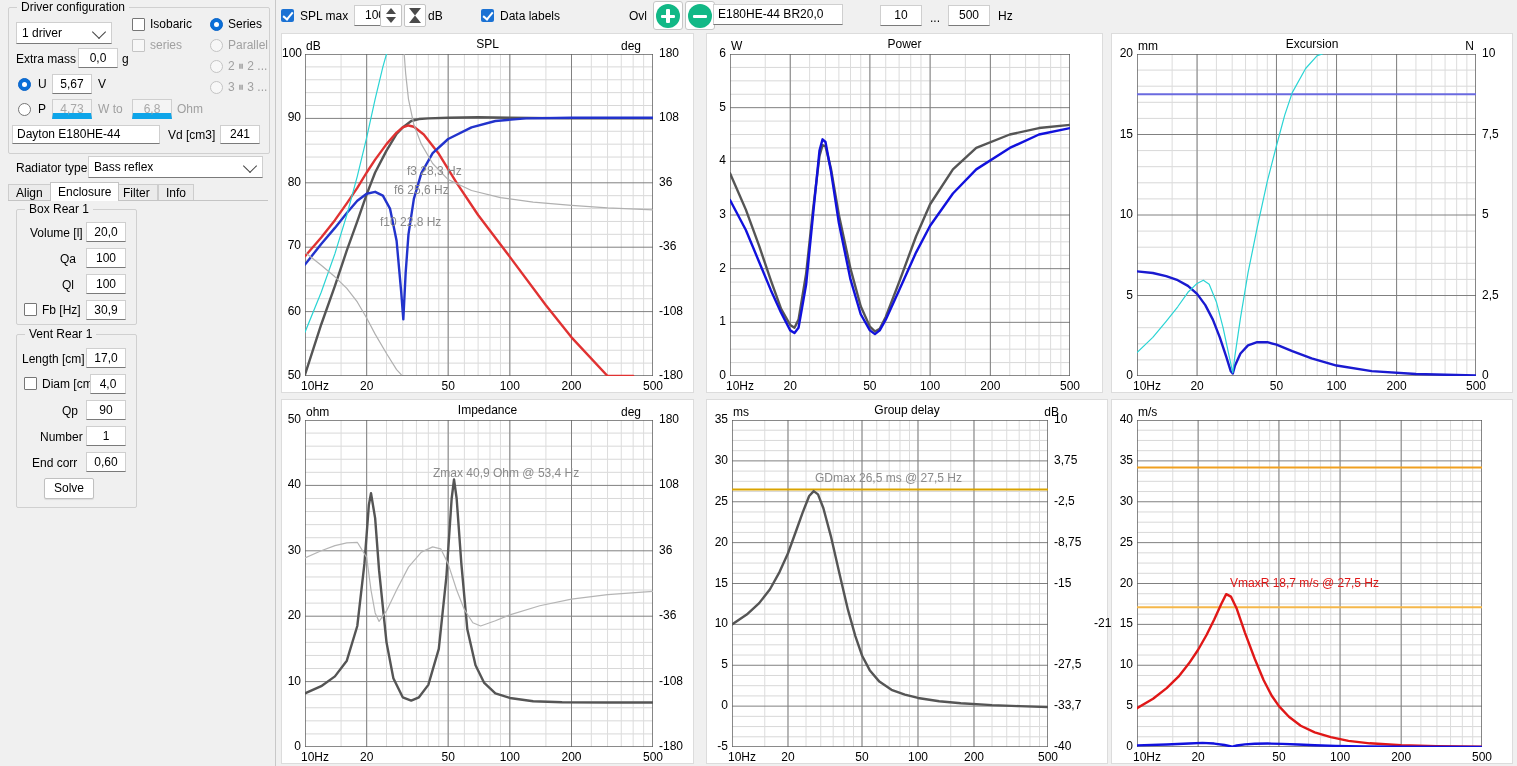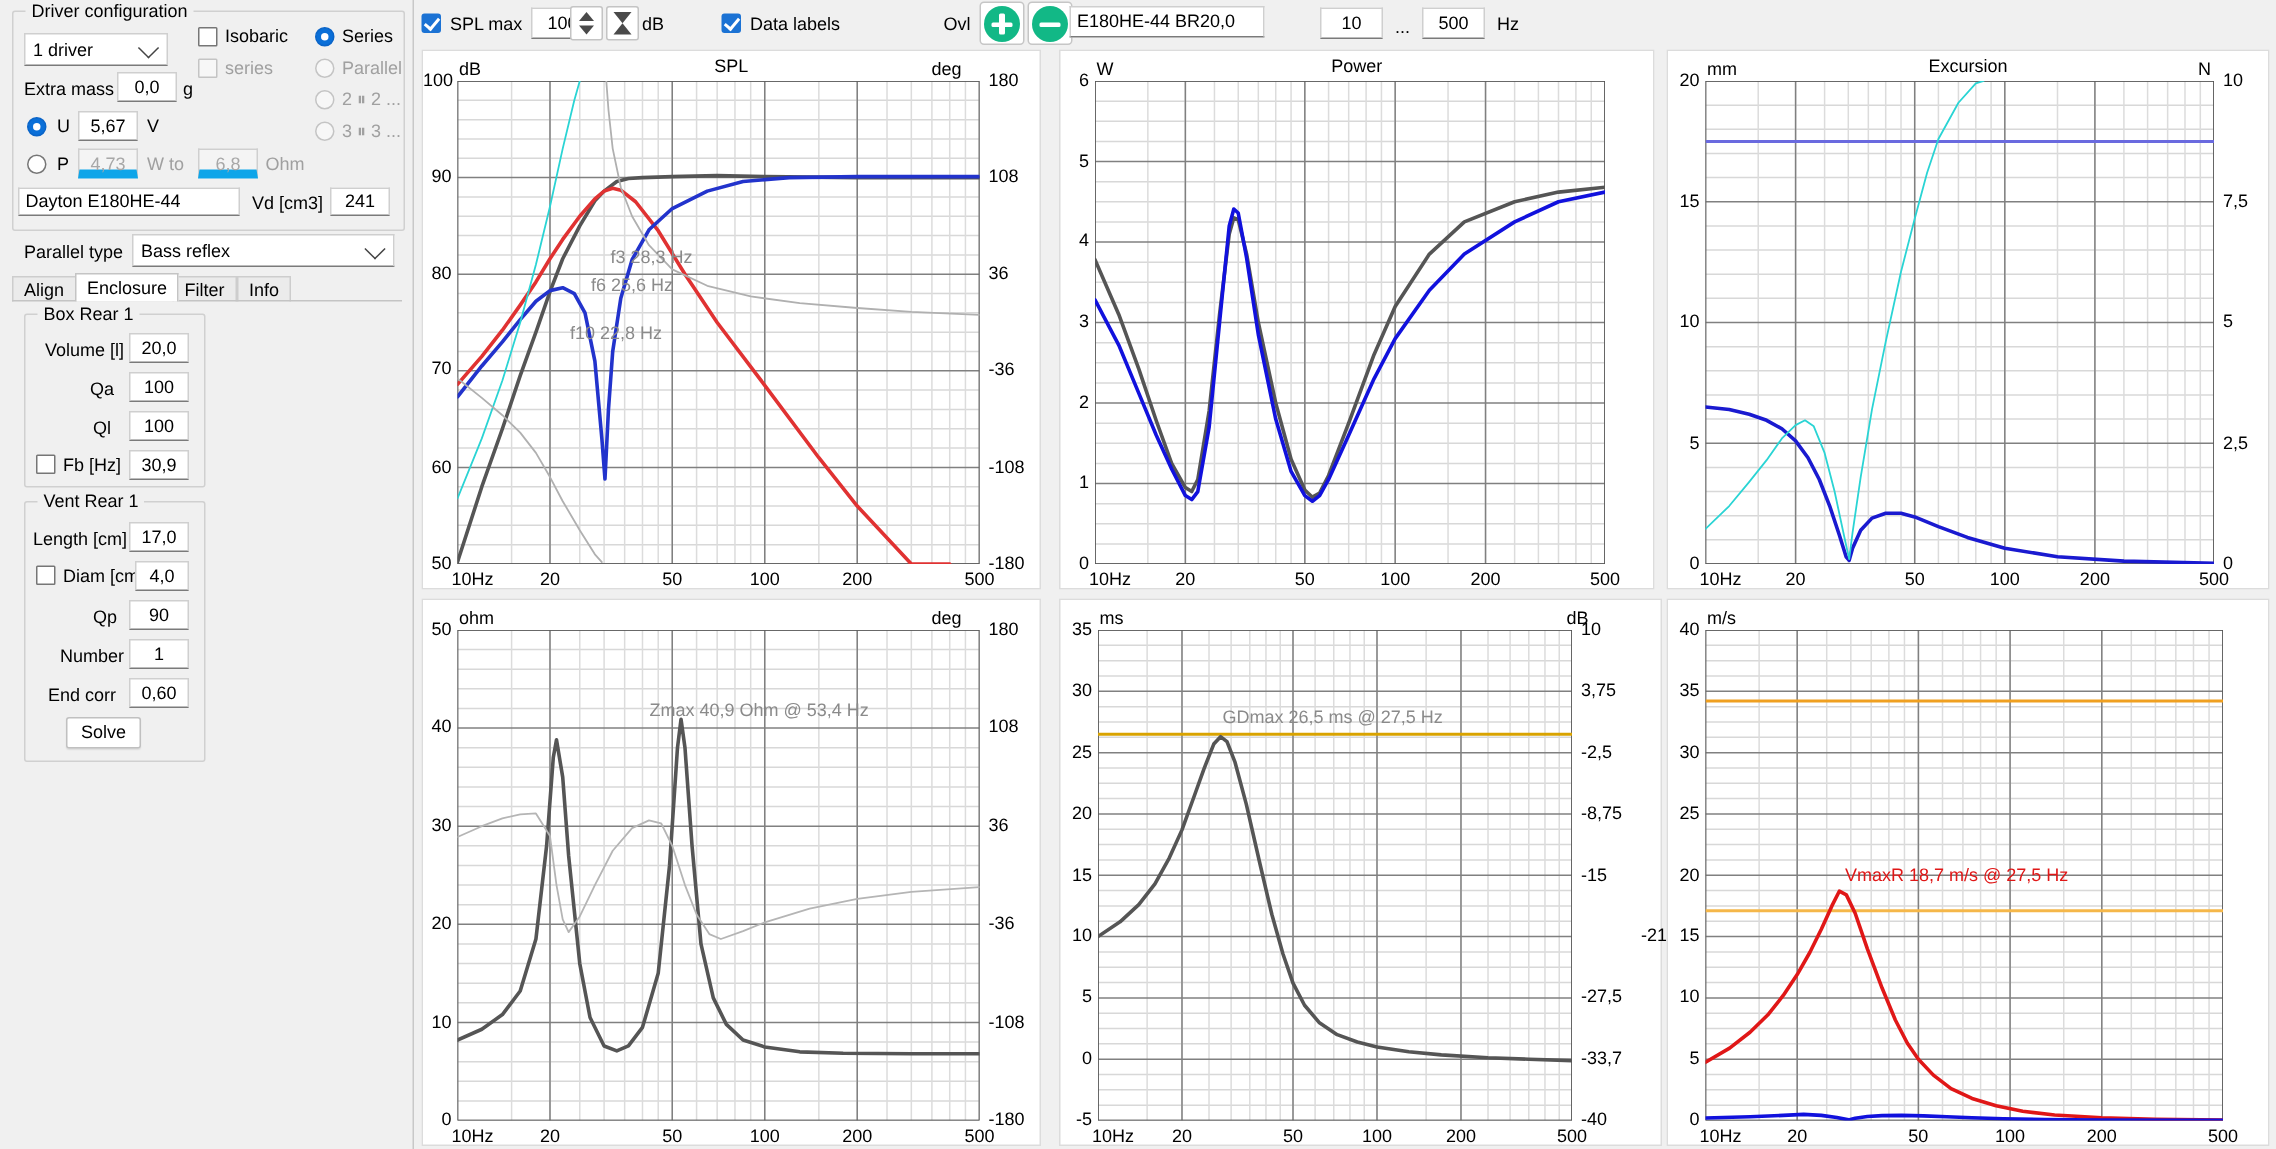--- a/index.html
+++ b/index.html
@@ -108,21 +108,21 @@
     <span class="lbl" style="left:38px;top:102px;">P</span>
     <div class="tf dim" style="left:52px;top:99px;width:40px;">4,73</div>
     <span class="lbl dim" style="left:98px;top:102px;">W to</span>
     <div class="tf dim" style="left:132px;top:99px;width:40px;">6,8</div>
     <span class="lbl dim" style="left:177px;top:102px;">Ohm</span>
 
     <div class="tf left" style="left:12px;top:125px;width:148px;height:19px;line-height:17px;">Dayton E180HE-44</div>
     <span class="lbl" style="left:168px;top:128px;">Vd [cm3]</span>
     <div class="tf" style="left:220px;top:125px;width:40px;height:19px;line-height:17px;">241</div>
 
-    <span class="lbl" style="left:16px;top:161px;">Parallel type</span>
+    <span class="lbl" style="left:16px;top:161px;">Radiator type</span>
     <div class="combo" style="left:88px;top:156px;width:175px;">
       <span>Bass reflex</span>
       <span class="chev"></span>
     </div>
 
     <div class="tabs">
       <div class="tab" style="left:0;">Align</div>
       <div class="tab active" style="left:42px;">Enclosure</div>
       <div class="tab" style="left:107px;">Filter</div>
       <div class="tab" style="left:150px;">Info</div>
@@ -438,20 +438,21 @@
       <span class="tickR" style="left: 370px; top: 12px;">10</span>
       <span class="tickX" style="left: 21px; width: 40px; top: 345px; text-align: left;">10Hz</span>
       <span class="tickX" style="left: 59.0653px; width: 52px; top: 345px;">20</span>
       <span class="tickX" style="left: 138.467px; width: 52px; top: 345px;">50</span>
       <span class="tickX" style="left: 198.533px; width: 52px; top: 345px;">100</span>
       <span class="tickX" style="left: 258.598px; width: 52px; top: 345px;">200</span>
       <span class="tickX" style="left: 338px; width: 52px; top: 345px;">500</span>
     </div>
 
   <div class="chart" style="left:281px;top:399px;width:413px;height:365px;">
+    <div class="chart-title">Impedance</div>
     <span class="unit-l" style="left:24px;top:5px;">ohm</span>
     <span class="unit-r" style="right:52px;top:5px;">deg</span>
     <div id="imp-axes"></div>
     <svg id="imp-plot" style="position:absolute;left:23px;top:20px;" width="348" height="327">
         <line x1="0" y1="313.92" x2="348" y2="313.92" stroke="#d8d8d8" stroke-width="1"></line>
         <line x1="0" y1="300.84" x2="348" y2="300.84" stroke="#d8d8d8" stroke-width="1"></line>
         <line x1="0" y1="287.76" x2="348" y2="287.76" stroke="#d8d8d8" stroke-width="1"></line>
         <line x1="0" y1="274.68" x2="348" y2="274.68" stroke="#d8d8d8" stroke-width="1"></line>
         <line x1="0" y1="248.51999999999998" x2="348" y2="248.51999999999998" stroke="#d8d8d8" stroke-width="1"></line>
         <line x1="0" y1="235.44" x2="348" y2="235.44" stroke="#d8d8d8" stroke-width="1"></line>
@@ -521,20 +522,21 @@
       <span class="tickR" style="left: 377px; top: 12px;">180</span>
       <span class="tickX" style="left: 19px; width: 40px; top: 350px; text-align: left;">10Hz</span>
       <span class="tickX" style="left: 58.66px; width: 52px; top: 350px;">20</span>
       <span class="tickX" style="left: 140.17px; width: 52px; top: 350px;">50</span>
       <span class="tickX" style="left: 201.83px; width: 52px; top: 350px;">100</span>
       <span class="tickX" style="left: 263.49px; width: 52px; top: 350px;">200</span>
       <span class="tickX" style="left: 345px; width: 52px; top: 350px;">500</span>
     </div>
 
   <div class="chart" style="left:706px;top:399px;width:402px;height:365px;">
+    <div class="chart-title">Group delay</div>
     <span class="unit-l" style="left:26px;top:5px;">ms</span>
     <span class="unit-r" style="right:48px;top:5px;">dB</span>
     <div id="gd-axes"></div>
     <svg id="gd-plot" style="position:absolute;left:25px;top:20px;" width="316" height="327">
         <line x1="0" y1="316.78125" x2="316" y2="316.78125" stroke="#d8d8d8" stroke-width="1"></line>
         <line x1="0" y1="306.5625" x2="316" y2="306.5625" stroke="#d8d8d8" stroke-width="1"></line>
         <line x1="0" y1="296.34375" x2="316" y2="296.34375" stroke="#d8d8d8" stroke-width="1"></line>
         <line x1="0" y1="275.90625" x2="316" y2="275.90625" stroke="#d8d8d8" stroke-width="1"></line>
         <line x1="0" y1="265.6875" x2="316" y2="265.6875" stroke="#d8d8d8" stroke-width="1"></line>
         <line x1="0" y1="255.46875" x2="316" y2="255.46875" stroke="#d8d8d8" stroke-width="1"></line>

